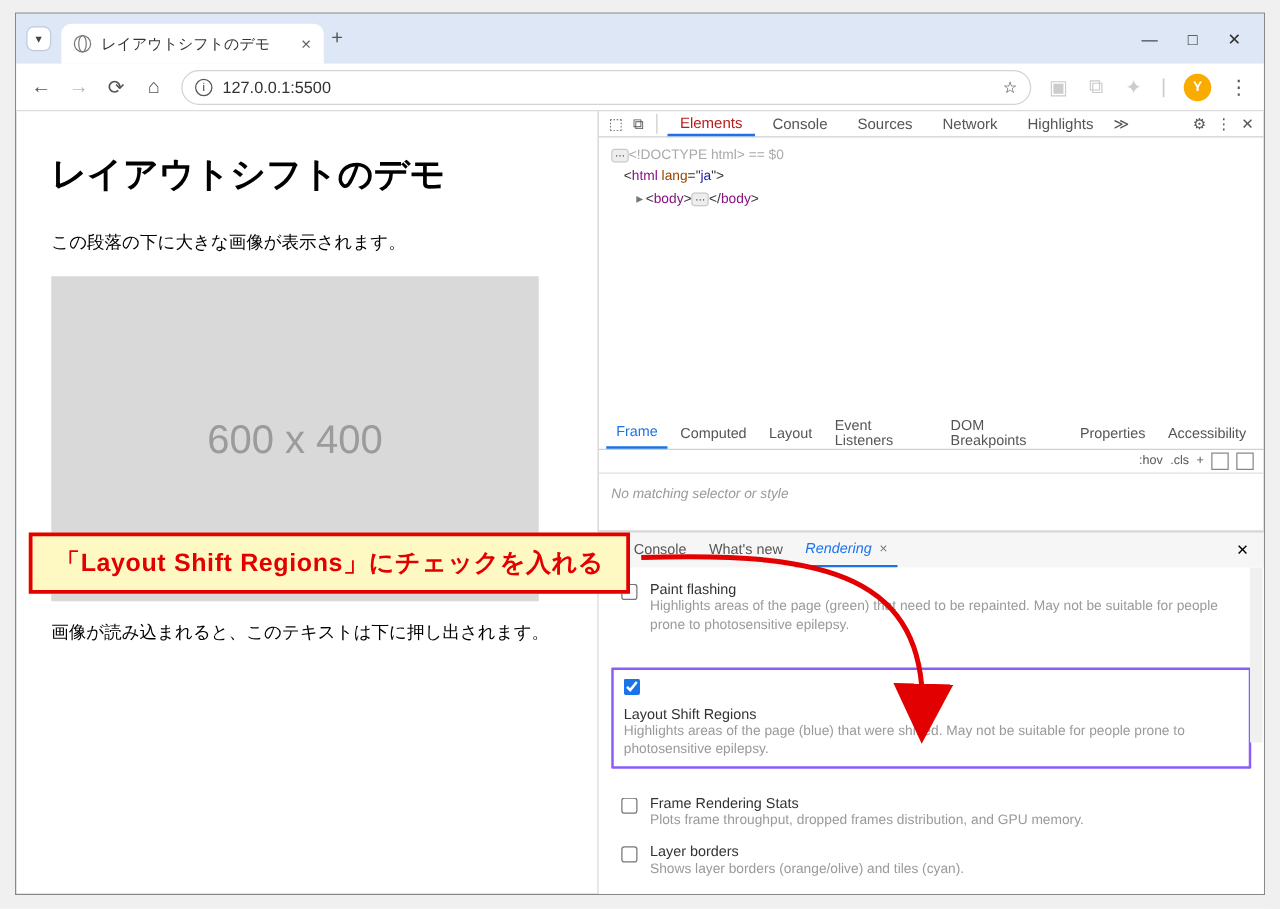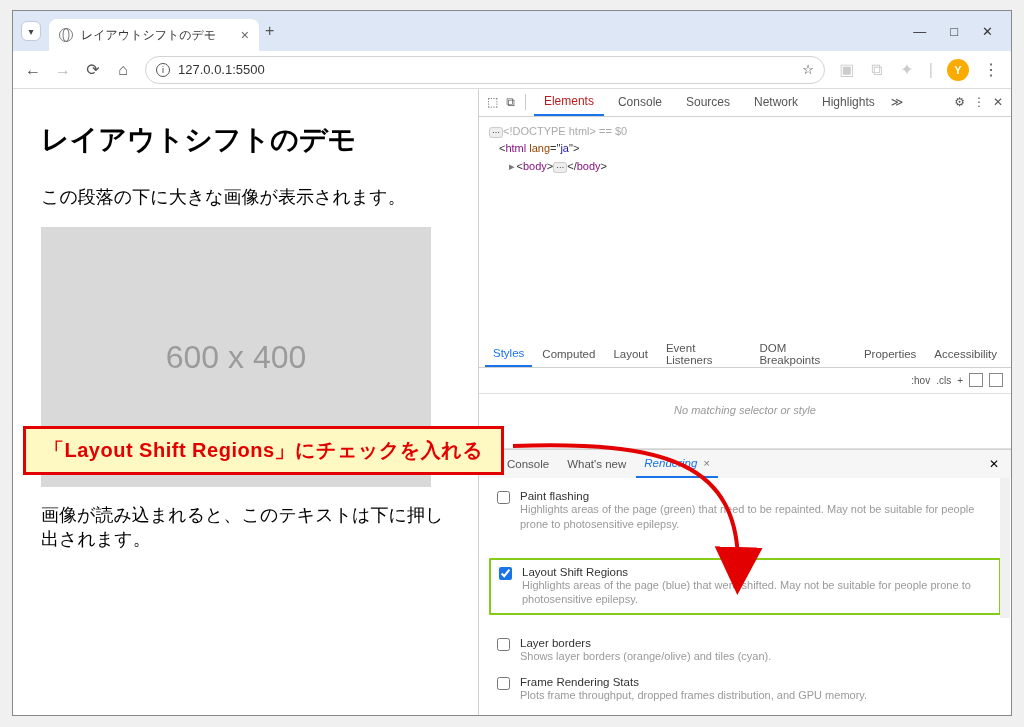--- a/index.html
+++ b/index.html
@@ -23,21 +23,21 @@
 .urlbox { flex: 1; height: 28px; border: 1px solid #d3d3d3; border-radius: 14px; display: flex; align-items: center; padding: 0 10px; gap: 8px; font-size: 13px; color: #333; }
 .urlbox .info { width: 14px; height: 14px; border: 1.4px solid #555; border-radius: 50%; font-size: 9px; display: flex; align-items: center; justify-content: center; }
 .addr .right { display: flex; align-items: center; gap: 14px; }
 .avatar { width: 22px; height: 22px; border-radius: 50%; background: #f9ab00; color: #fff; font-size: 11px; font-weight: bold; display: flex; align-items: center; justify-content: center; }
 .dots { font-size: 16px; color: #555; }
 
 
 .mainrow { display: flex; height: calc(100% - 78px); }
 .page { width: 465px; padding: 22px 28px; overflow: hidden; }
 .page h1 { font-size: 28px; font-weight: 700; margin: 10px 0 26px; }
-.page p { font-size: 18px; margin: 18px 0; }
+.page p { font-size: 14px; margin: 18px 0; }
 .ph { width: 390px; height: 260px; background: #d9d9d9; display: flex; align-items: center; justify-content: center; color: #9b9b9b; font-size: 32px; font-weight: 500; }
 
 
 .dt { flex: 1; border-left: 1px solid #d0d0d0; display: flex; flex-direction: column; font-size: 12px; }
 .dt-top { height: 30px; border-bottom: 1px solid #d0d0d0; display: flex; align-items: center; padding: 0 6px; gap: 4px; }
 .dt-top .icon { color: #555; font-size: 12px; padding: 0 2px; }
 .dt-tab { padding: 0 10px; height: 100%; display: flex; align-items: center; color: #555; }
 .dt-tab.active { color: #b91c1c; border-bottom: 2px solid #1a73e8; }
 .dt-top .sp { flex: 1; }
 
@@ -53,36 +53,36 @@
 .dt-crumb span { background: #fff; border: 1px solid #c8daf2; color: #1a73e8; padding: 1px 6px; border-radius: 2px; font-family: Menlo, monospace; font-size: 10px; }
 
 .dt-styletabs { height: 28px; border-bottom: 1px solid #d0d0d0; display: flex; align-items: center; padding: 0 6px; gap: 2px; }
 .st { padding: 0 8px; height: 100%; display: flex; align-items: center; color: #555; font-size: 11.5px; }
 .st.active { color: #1a73e8; border-bottom: 2px solid #1a73e8; }
 
 .dt-filter { height: 28px; border-bottom: 1px solid #e0e0e0; display: flex; align-items: center; }
 .dt-filter .fi { flex: 1; }
 .dt-filter .ctl { display: flex; align-items: center; gap: 6px; padding: 0 8px; font-family: Menlo, monospace; font-size: 10px; color: #555; }
 .dt-filter .sq { width: 14px; height: 14px; border: 1px solid #888; }
-.dt-nosel { padding: 10px; color: #999; font-style: italic; font-size: 11px; text-align: center; border-bottom: 1px solid #e0e0e0; height: 58px; }
+.dt-nosel { padding: 10px; color: #999; font-style: italic; font-size: 11px; border-bottom: 1px solid #e0e0e0; height: 58px; }
 
 
 .dt-drawer { border-top: 1px solid #d0d0d0; background: #f6f6f6; }
 .drawer-tabs { height: 28px; display: flex; align-items: center; padding: 0 6px; gap: 2px; }
 .dr { padding: 0 8px; height: 100%; display: flex; align-items: center; color: #555; font-size: 11.5px; position: relative; }
 .dr.active { color: #1a73e8; border-bottom: 2px solid #1a73e8; font-style: italic; }
 .dr .x { margin-left: 6px; font-size: 11px; color: #777; }
 .drawer-tabs .sp { flex: 1; }
 
 .render-opts { background: #fff; padding: 8px 18px 4px; font-size: 11.5px; overflow: hidden; }
 .ropt { display: flex; gap: 10px; padding: 4px 0 8px; }
 .ropt input { margin-top: 1px; flex: 0 0 auto; width: 13px; height: 13px; accent-color: #1a73e8; }
 .ropt .t { color: #333; }
 .ropt .d { color: #9a9a9a; font-size: 11px; line-height: 1.35; }
-.ropt.hl { border: 2px solid #84cc16; border-radius: 1px; margin: 18px -8px; padding: 6px 8px; }
+.ropt.hl { border: 2px solid #8b5cf6; border-radius: 1px; margin: 18px -8px; padding: 6px 8px; flex-direction: column; }
 
 
 .callout { position: absolute; left: 10px; top: 415px; background: #fef9c3; border: 3px solid #e30000; padding: 8px 18px; font-size: 20px; font-weight: 700; color: #e30000; letter-spacing: 0.5px; z-index: 50; }
 .arrow-svg { position: absolute; left: 480px; top: 420px; z-index: 49; pointer-events: none; }
 
 
 .sbv { position: absolute; right: 1px; width: 10px; background: #f0f0f0; }
 </style>
 </head>
 <body>
@@ -151,21 +151,21 @@
       </div>
 
       <div class="dt-code">
         <div><span class="pill">⋯</span><span class="gray">&lt;!DOCTYPE html&gt;</span><span class="gray"> == $0</span></div>
         <div style="padding-left:10px">&lt;<span class="tag">html</span> <span class="attr">lang</span>="<span class="val">ja</span>"&gt;</div>
         <div style="padding-left:20px"><span class="arrow">▸</span>&lt;<span class="tag">body</span>&gt;<span class="pill">⋯</span>&lt;/<span class="tag">body</span>&gt;</div>
       </div>
 
 
       <div class="dt-styletabs">
-        <span class="st active">Styles</span>
+        <span class="st active">Frame</span>
         <span class="st">Computed</span>
         <span class="st">Layout</span>
         <span class="st">Event Listeners</span>
         <span class="st">DOM Breakpoints</span>
         <span class="st">Properties</span>
         <span class="st">Accessibility</span>
       </div>
 
       <div class="dt-filter">
         <div class="fi"></div>
@@ -208,30 +208,30 @@
             <input type="checkbox" checked="" style="">
             <div>
               <div class="t">Layout Shift Regions</div>
               <div class="d">Highlights areas of the page (blue) that were shifted. May not be suitable for people prone to photosensitive epilepsy.</div>
             </div>
           </div>
 
           <div class="ropt">
             <input type="checkbox" style="">
             <div>
+              <div class="t">Frame Rendering Stats</div>
+              <div class="d">Plots frame throughput, dropped frames distribution, and GPU memory.</div>
+            </div>
+          </div>
+
+          <div class="ropt">
+            <input type="checkbox" style="">
+            <div>
               <div class="t">Layer borders</div>
               <div class="d">Shows layer borders (orange/olive) and tiles (cyan).</div>
-            </div>
-          </div>
-
-          <div class="ropt">
-            <input type="checkbox" style="">
-            <div>
-              <div class="t">Frame Rendering Stats</div>
-              <div class="d">Plots frame throughput, dropped frames distribution, and GPU memory.</div>
             </div>
           </div>
 
         </div>
       </div>
     </div>
   </div>
 
   <div class="callout">「Layout Shift Regions」にチェックを入れる</div>
   <svg class="arrow-svg" width="280" height="170">

